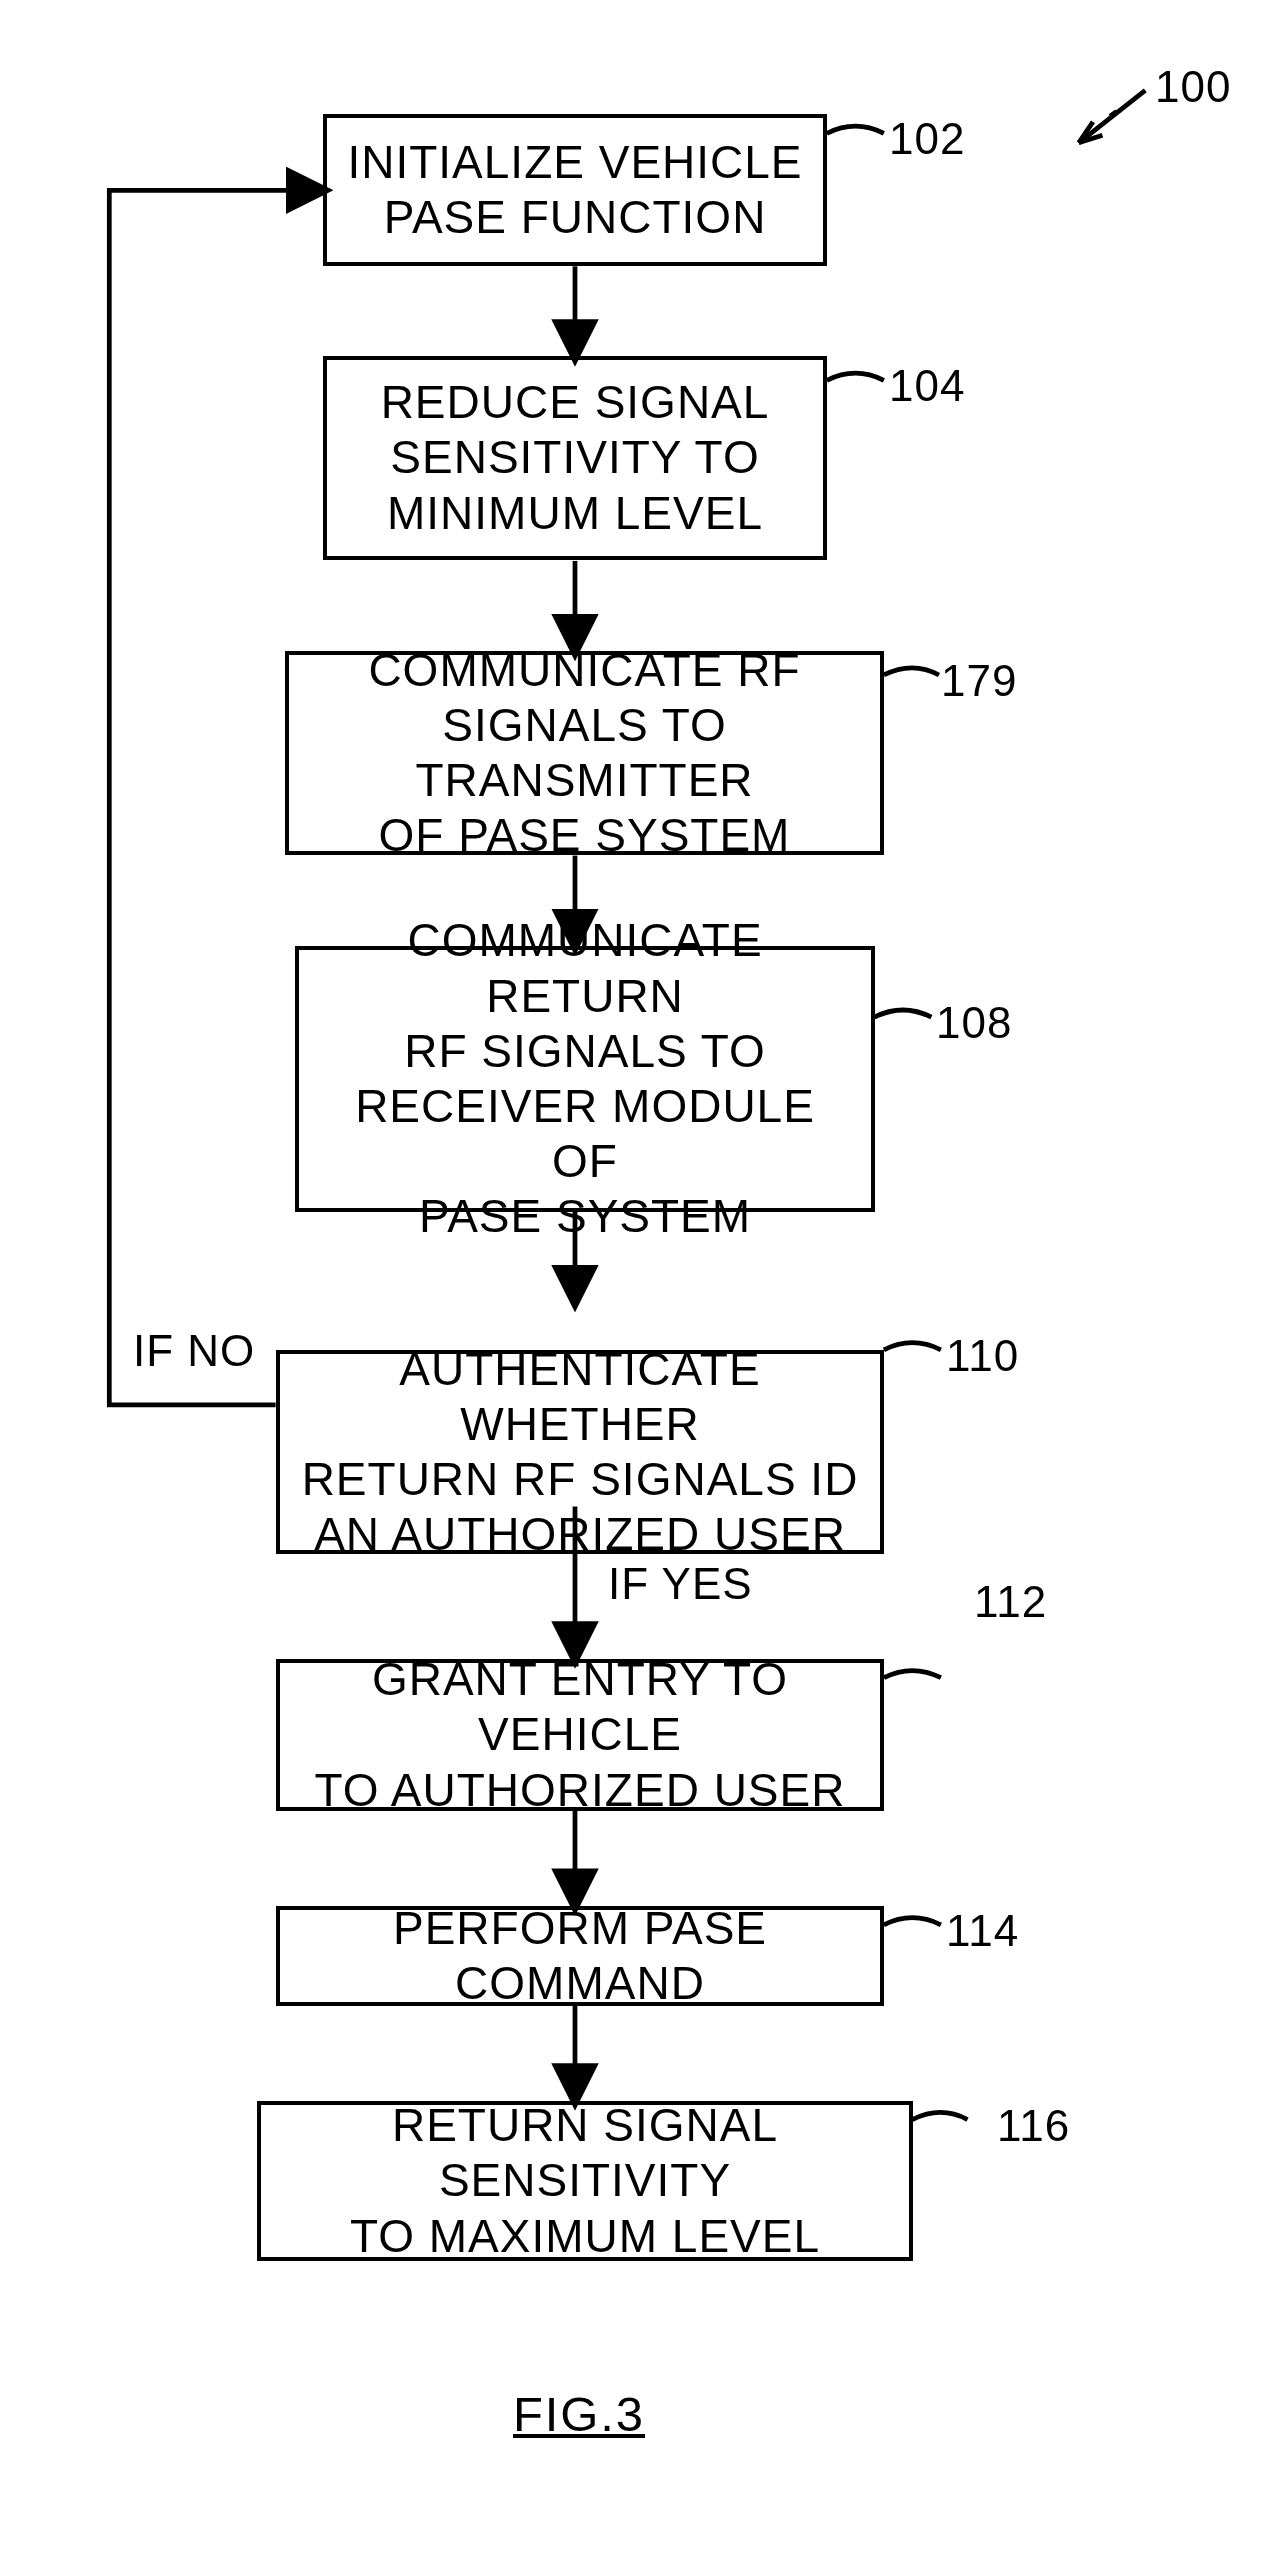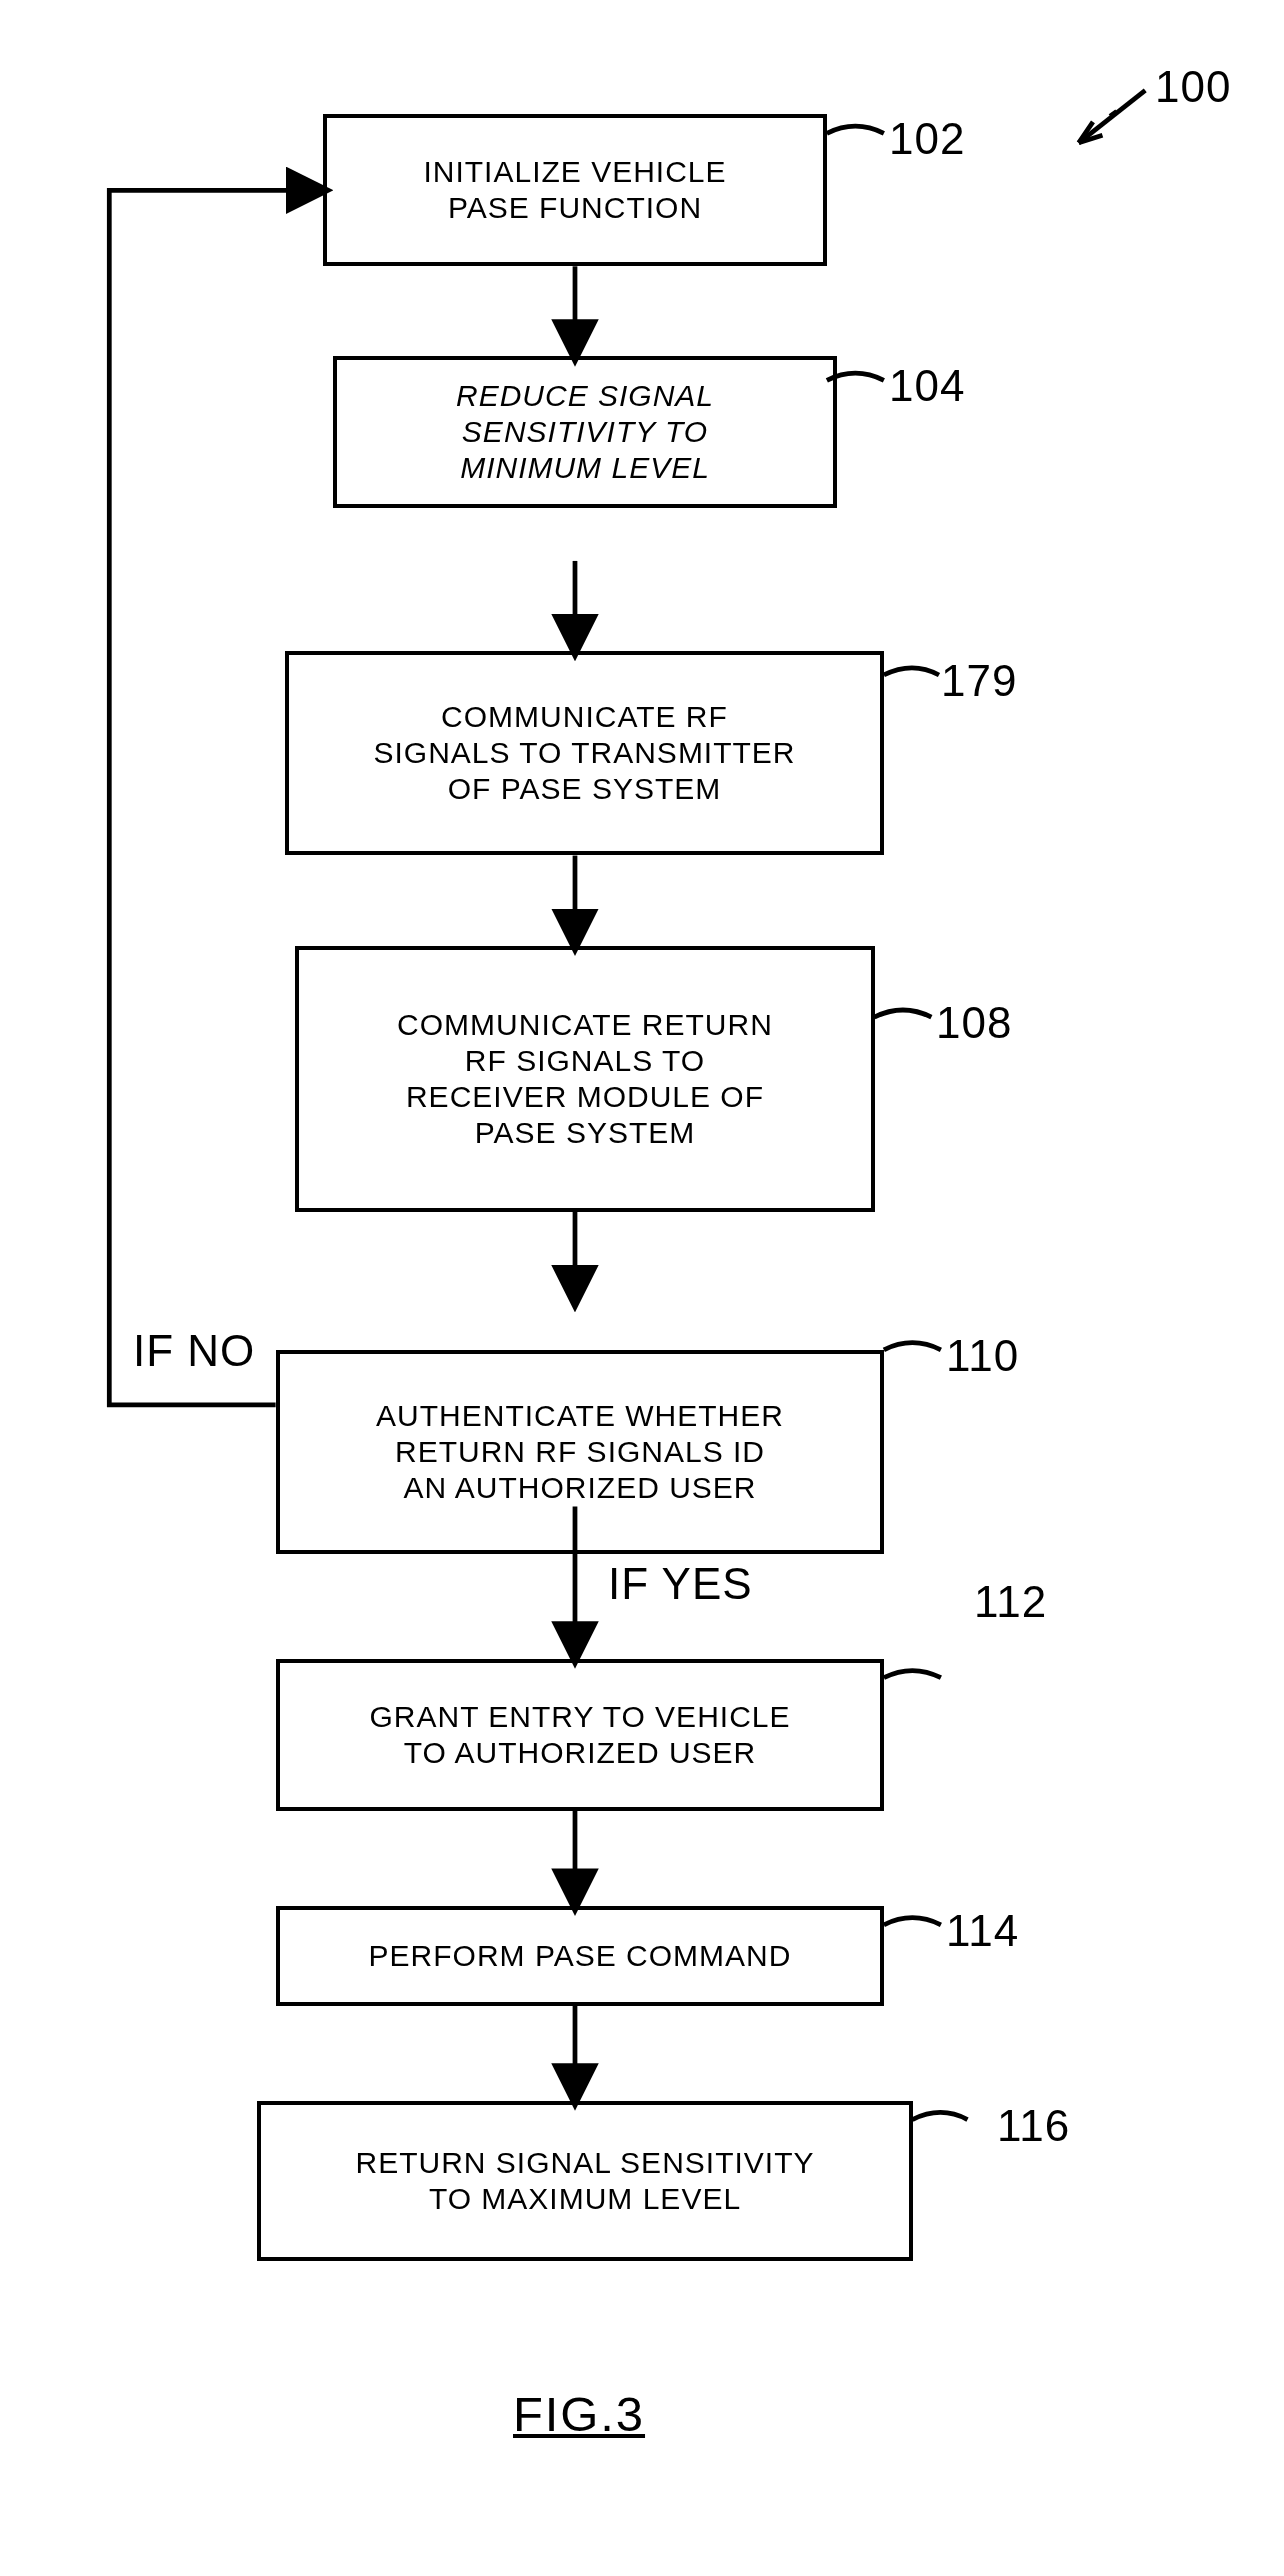--- a/index.html
+++ b/index.html
@@ -12,21 +12,21 @@
     position: relative;
   }
   .box {
     position: absolute;
     border: 4.8px solid #000;
     background: #fff;
     display: flex;
     align-items: center;
     justify-content: center;
     text-align: center;
-    font-size: 30px;
+    font-size: 46px;
     line-height: 1.2;
     font-weight: 400;
     letter-spacing: 1px;
     font-stretch: condensed;
     box-sizing: border-box;
     padding: 9.5px 17px;
   }
   .label {
     position: absolute;
     font-size: 44px;
@@ -48,21 +48,21 @@
     pointer-events: none;
   }
 </style>
 </head>
 <body>
 
 <div class="box" style="left:323px; top:114px; width:504px; height:152px;">
   <span>INITIALIZE VEHICLE<br>PASE FUNCTION</span>
 </div>
 
-<div class="box" style="left:333px; top:356px; width:504px; height:152px;font-style:italic;">
+<div class="box" style="left:323px; top:356px; width:504px; height:204px;">
   <span>REDUCE SIGNAL<br>SENSITIVITY TO<br>MINIMUM LEVEL</span>
 </div>
 
 <div class="box" style="left:285px; top:651px; width:599px; height:204px;">
   <span>COMMUNICATE RF<br>SIGNALS TO TRANSMITTER<br>OF PASE SYSTEM</span>
 </div>
 
 <div class="box" style="left:295px; top:946px; width:580px; height:266px;">
   <span>COMMUNICATE RETURN<br>RF SIGNALS TO<br>RECEIVER MODULE OF<br>PASE SYSTEM</span>
 </div>

